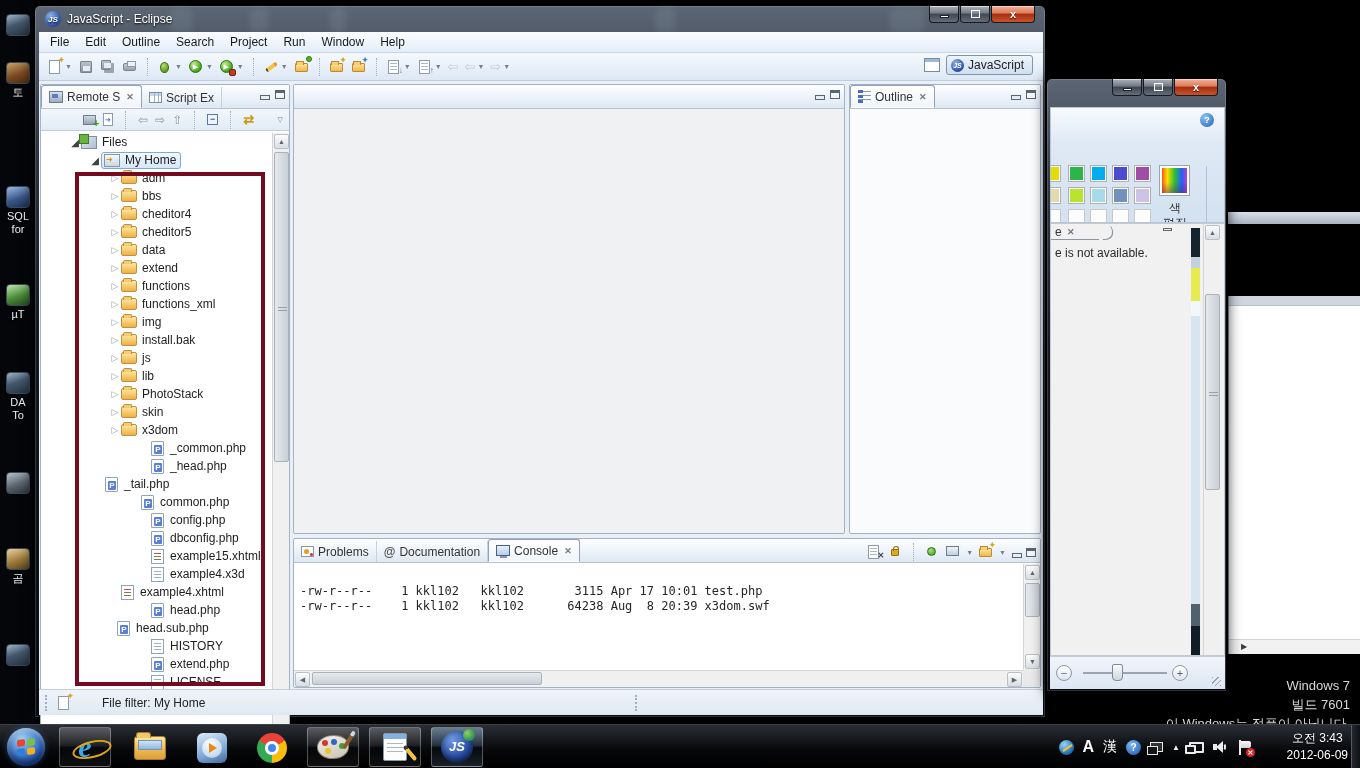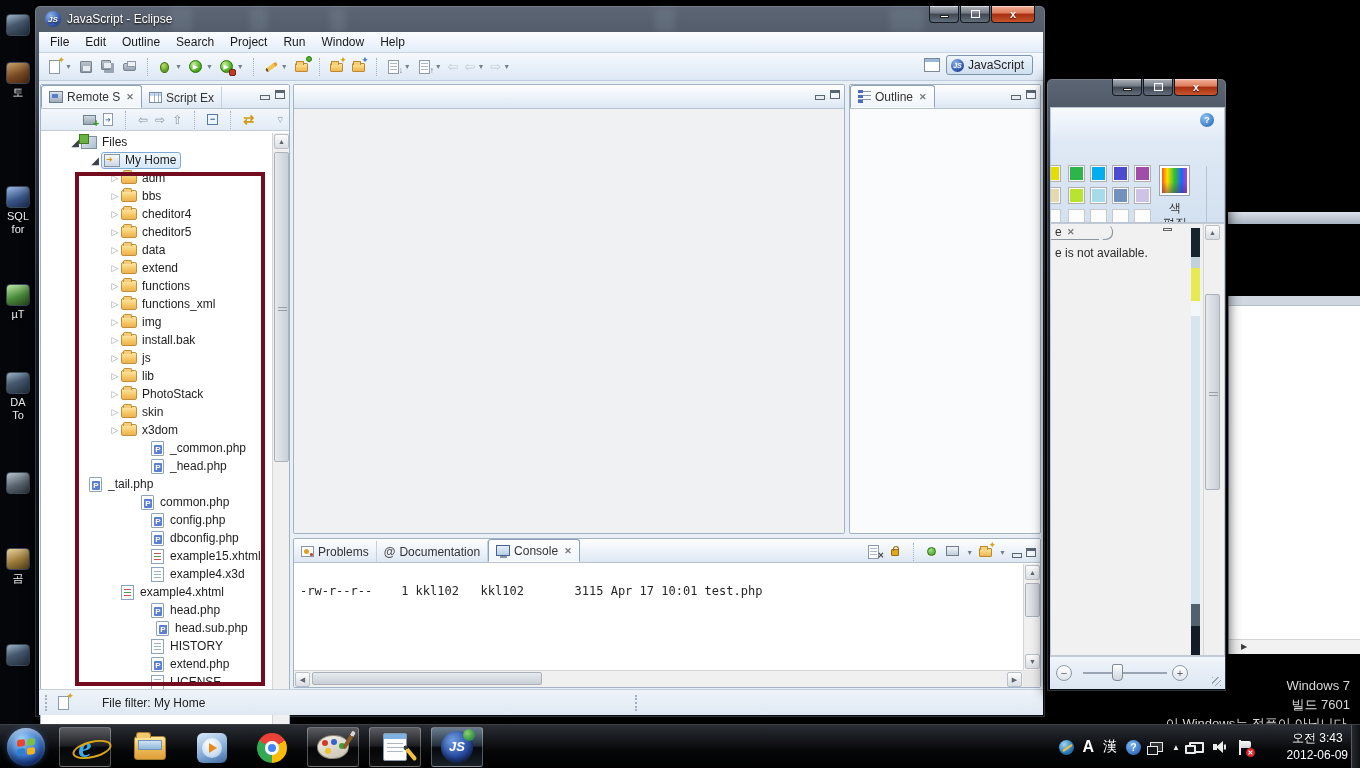--- a/index.html
+++ b/index.html
@@ -592,21 +592,21 @@
           </div>
 
         <div class="trow" style="padding-left:110px">
             <span class="ic-php"></span>
             <span class="tl">_common.php</span>
           </div>
         <div class="trow" style="padding-left:110px">
             <span class="ic-php"></span>
             <span class="tl">_head.php</span>
           </div>
-        <div class="trow" style="padding-left:48px">
+        <div class="trow" style="padding-left:64px">
             <span class="ic-php"></span>
             <span class="tl">_tail.php</span>
           </div>
         <div class="trow" style="padding-left:100px">
             <span class="ic-php"></span>
             <span class="tl">common.php</span>
           </div>
         <div class="trow" style="padding-left:110px">
             <span class="ic-php"></span>
             <span class="tl">config.php</span>
@@ -624,21 +624,21 @@
             <span class="tl">example4.x3d</span>
           </div>
         <div class="trow" style="padding-left:80px">
             <span class="ic-doc xml"></span>
             <span class="tl">example4.xhtml</span>
           </div>
         <div class="trow" style="padding-left:110px">
             <span class="ic-php"></span>
             <span class="tl">head.php</span>
           </div>
-        <div class="trow" style="padding-left:115px">
+        <div class="trow" style="padding-left:76px">
             <span class="ic-php"></span>
             <span class="tl">head.sub.php</span>
           </div>
         <div class="trow" style="padding-left:110px">
             <span class="ic-doc"></span>
             <span class="tl">HISTORY</span>
           </div>
         <div class="trow" style="padding-left:110px">
             <span class="ic-php"></span>
             <span class="tl">extend.php</span>
@@ -717,20 +717,21 @@
               <span class="ic-ofolder" style="top:4px"></span>
               <span class="star">✦</span>
             </span>
             <span class="dd">▼</span>
           <span class="pb-min"></span>
           <span class="pb-max"></span>
         </div>
       </div>
       <div id="con-text">
         <div class="conline">-rw-r--r--    1 kkl102   kkl102       3115 Apr 17 10:01 test.php</div>
+        <div class="conline">-rw-r--r--    1 kkl102   kkl102      64238 Aug  8 20:39 x3dom.swf</div>
       </div>
       <div class="sbv" style="top:25px">
         <div class="sbtn">▲</div>
         <div class="sthumb" style="top:19px;height:34px"></div>
         <div class="sbtn" style="position:absolute;bottom:17px;left:0">▼</div>
       </div>
       <div class="sbh">
         <div class="sbtn">◀</div>
         <div class="sthumb-h"></div>
         <div class="sbtn">▶</div>

